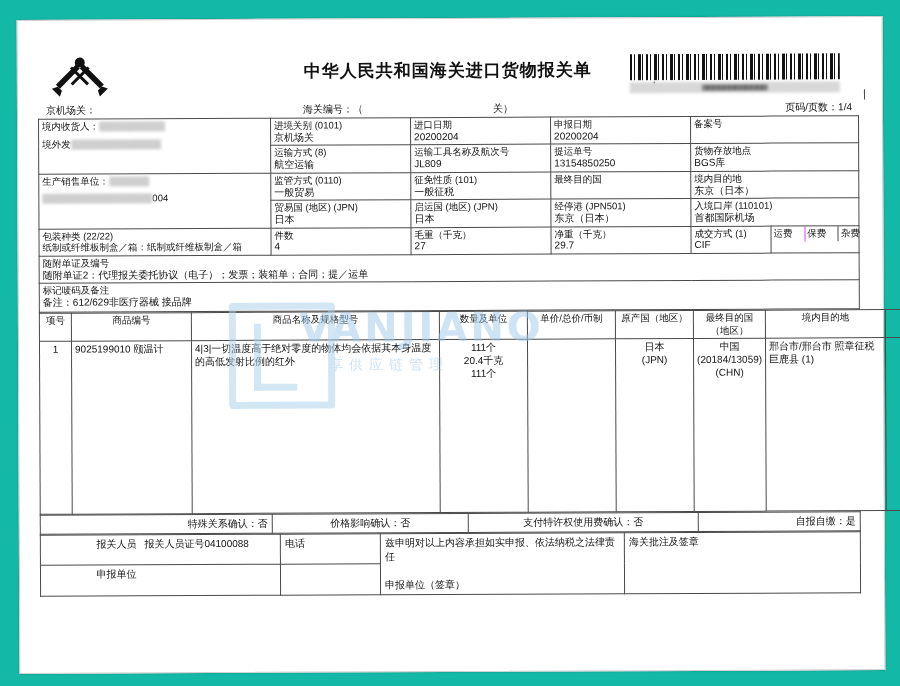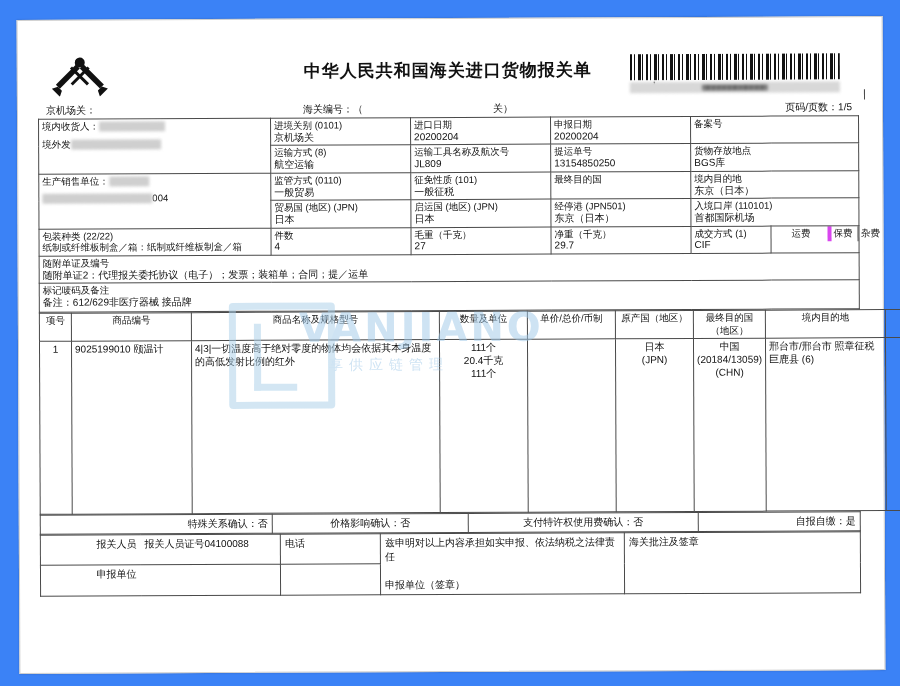--- a/index.html
+++ b/index.html
@@ -8,21 +8,21 @@
     background: #ffffff;
     width: 900px;
     height: 686px;
     overflow: hidden;
     font-family: "Liberation Sans", sans-serif;
   }
   .page {
     position: relative;
     width: 900px;
     height: 686px;
-    background: #3b82f6;
+    background: #14b8a6;
   }
   
   .sheet {
     position: absolute;
     left: 18px;
     top: 18px;
     width: 864px;
     height: 652px;
     background: #ffffff;
     border: 1px solid #cfcfcf;
@@ -255,21 +255,21 @@
         <div class="title-comma">，</div>
         <div class="barcode"></div>
         <div class="barcode-num">▨▨▨▨▨▨▨▨▨▨▨▨</div>
         <div class="edge-mark">|</div>
       </div>
 
       <div class="subline">
         <span class="c1">京机场关：</span>
         <span class="c2">海关编号：（</span>
         <span class="c3">关）</span>
-        <span class="c4">页码/页数：1/5</span>
+        <span class="c4">页码/页数：1/4</span>
       </div>
 
       <table class="grid">
         <colgroup>
           <col style="width:232px">
           <col style="width:140px">
           <col style="width:140px">
           <col style="width:140px">
           <col style="width:80px">
           <col style="width:88px">
@@ -378,21 +378,21 @@
             <div class="val">29.7</div>
           </td>
           <td>
             <div class="lbl">成交方式 (1)</div>
             <div class="val">CIF</div>
           </td>
           <td style="padding:0">
             <table style="border-collapse:collapse;width:100%;table-layout:fixed">
               <tbody>
                     <tr>
-                <td style="border:none;border-right:4px solid #d946ef;padding:1px 20px;width:33%">
+                <td style="border:none;border-right:1px solid #d946ef;padding:1px 2px;width:33%">
                   <div class="lbl">运费</div>
                   <div class="val"></div>
                 </td>
                 <td style="border:none;border-right:1px solid #4a4a4a;padding:1px 2px;width:33%">
                   <div class="lbl">保费</div>
                   <div class="val"></div>
                 </td>
                 <td style="border:none;padding:1px 2px">
                   <div class="lbl">杂费</div>
                   <div class="val"></div>
@@ -449,21 +449,21 @@
           <td>4|3|一切温度高于绝对零度的物体均会依据其本身温度的高低发射比例的红外</td>
           <td class="center" style="white-space:pre-line">111个
 20.4千克
 111个</td>
           <td></td>
           <td class="center" style="white-space:pre-line">日本
 (JPN)</td>
           <td class="center" style="white-space:pre-line">中国 (20184/13059)
 (CHN)</td>
           <td style="white-space:pre-line">邢台市/邢台市 照章征税
-巨鹿县      (6)</td>
+巨鹿县      (1)</td>
           <td></td>
         </tr>
       </tbody>
         </table>
 
       <table class="footer">
         <colgroup>
           <col style="width:232px">
           <col style="width:196px">
           <col style="width:230px">

